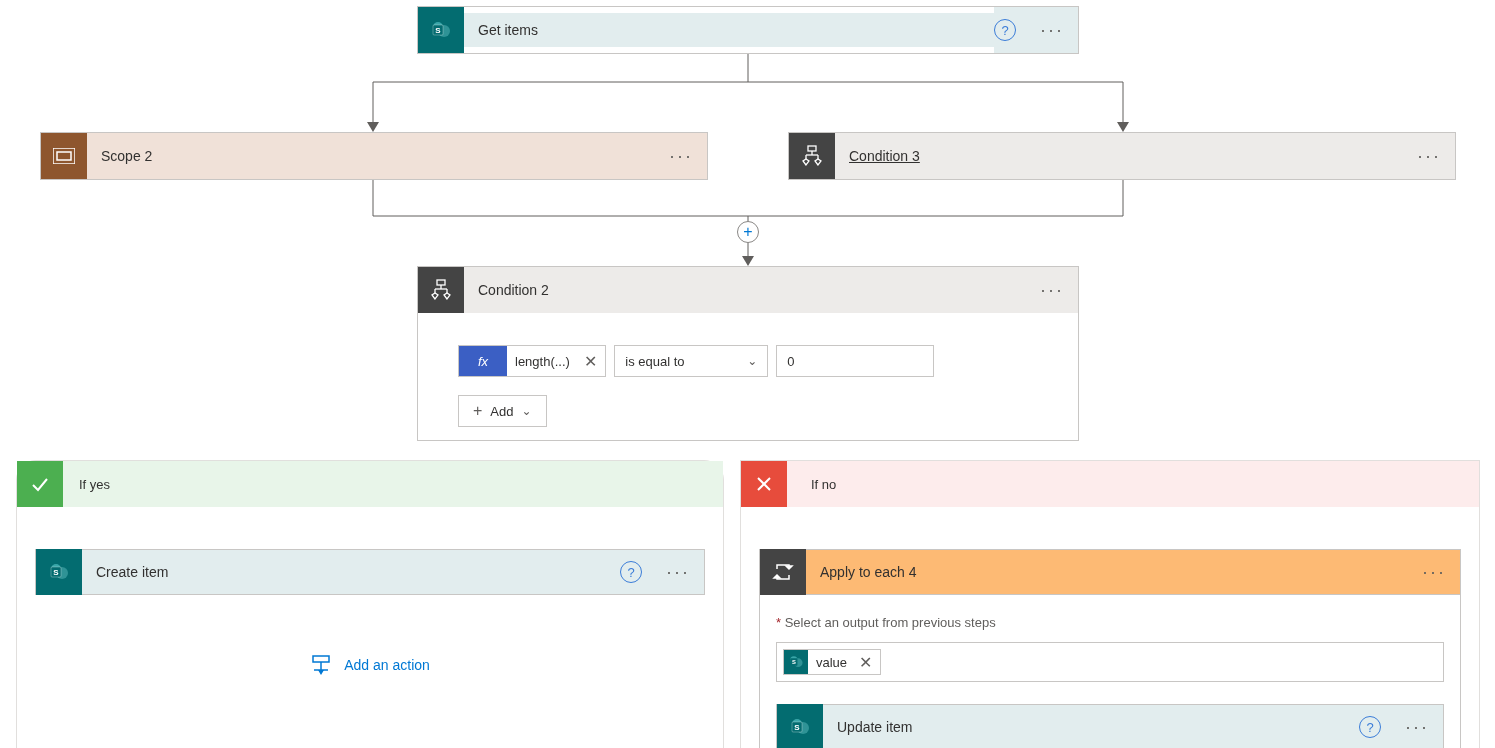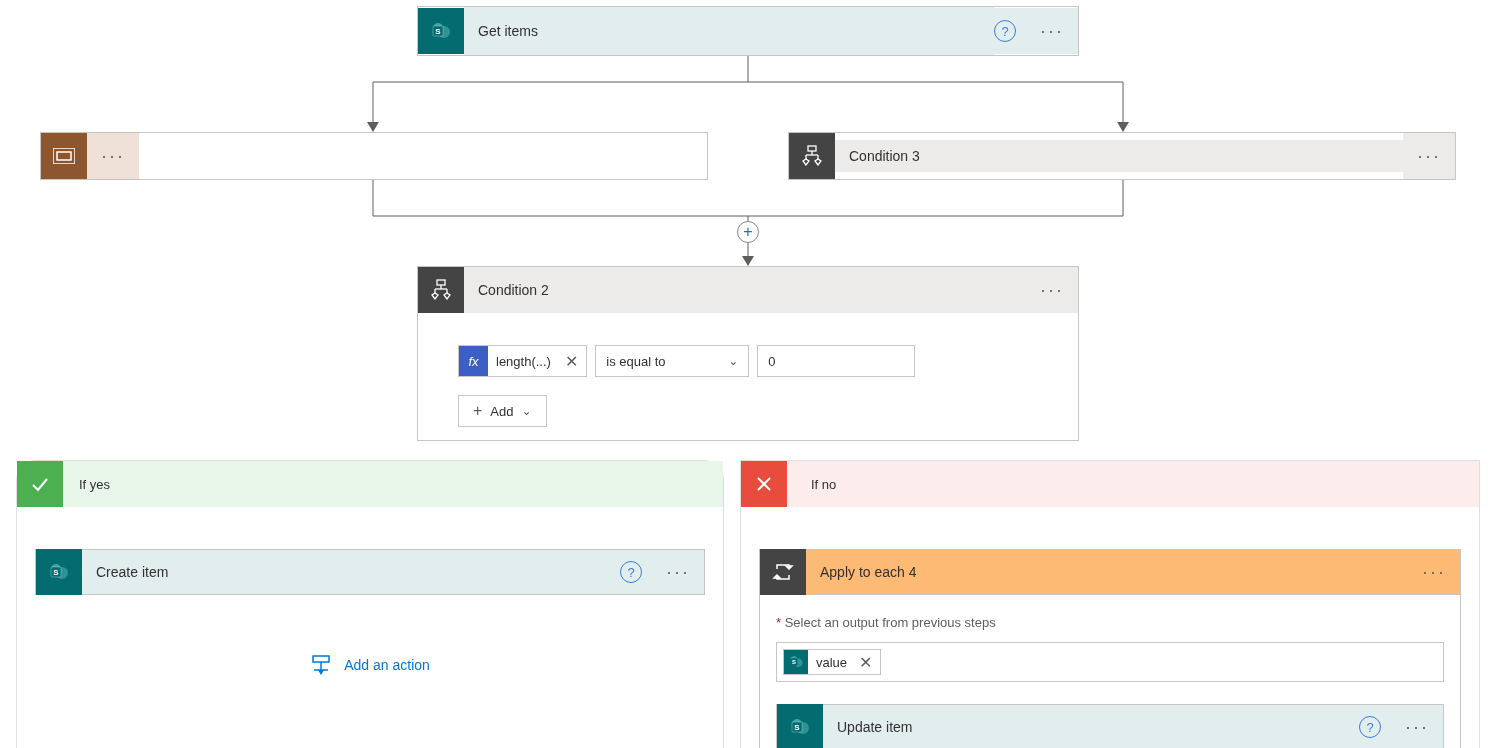--- a/index.html
+++ b/index.html
@@ -105,21 +105,21 @@
     .cond-row { display: flex; gap: 8px; margin-bottom: 18px; }
     .cond-pill {
       display: flex;
       align-items: center;
       border: 1px solid #c8c6c4;
       height: 32px;
     }
     .fx-badge {
       background: #3b5fc4;
       color: #fff;
-      width: 29px;
+      width: 48px;
       height: 100%;
       display: flex;
       align-items: center;
       justify-content: center;
       font-style: italic;
       font-size: 13px;
     }
     .fx-text { padding: 0 6px 0 8px; font-size: 13px; }
     .token-x { color: #605e5c; font-size: 16px; padding: 0 8px; cursor: pointer; }
     .cond-op {
@@ -258,52 +258,53 @@
 
   <div class="action-card" style="left:417px; top:6px; width:662px;">
     <div class="card-icon sharepoint-icon">
       <svg width="22" height="22" viewBox="0 0 22 22">
           <circle cx="8" cy="8" r="5" fill="#39a5a8"></circle>
           <circle cx="14" cy="12" r="6" fill="#2f9396"></circle>
           <rect x="3" y="6" width="10" height="10" rx="1" fill="#036c70" stroke="#fff" stroke-width="0.3"></rect>
           <text x="8" y="14" text-anchor="middle" fill="#fff" font-size="8" font-weight="bold">S</text>
         </svg>
     </div>
-    <div class="card-title sharepoint-body" style="height:48px; display:flex; align-items:center;">Get items</div>
+    <div class="card-title sharepoint-body" style="height:34px; display:flex; align-items:center;">Get items</div>
     <div class="sharepoint-body" style="height:46px; display:flex; align-items:center;">
       <div class="card-help">?</div>
       <div class="card-menu">···</div>
     </div>
   </div>
 
   <div class="action-card" style="left:40px; top:132px; width:668px;">
     <div class="card-icon scope-icon">
       <svg width="22" height="16" viewBox="0 0 22 16">
           <rect x="0" y="0" width="22" height="16" fill="none" stroke="#fff" stroke-width="1.5"></rect>
           <rect x="4" y="4" width="14" height="8" fill="none" stroke="#fff" stroke-width="1.5"></rect>
         </svg>
     </div>
+    <div class="card-title scope-body" style="height:46px; display:flex; align-items:center;">Scope 2</div>
     <div class="scope-body" style="height:46px; display:flex; align-items:center;">
       <div class="card-menu">···</div>
     </div>
   </div>
 
   <div class="action-card" style="left:788px; top:132px; width:668px;">
     <div class="card-icon condition-icon">
       <svg width="22" height="22" viewBox="0 0 22 22" stroke="#fff" stroke-width="1.3" fill="none">
           <rect x="7" y="1" width="8" height="5"></rect>
           <line x1="11" y1="6" x2="11" y2="10"></line>
           <line x1="5" y1="10" x2="17" y2="10"></line>
           <line x1="5" y1="10" x2="5" y2="14"></line>
           <line x1="17" y1="10" x2="17" y2="14"></line>
           <polygon points="5,20 2,16 5,14 8,16" fill="none"></polygon>
           <polygon points="17,20 14,16 17,14 20,16" fill="none"></polygon>
         </svg>
     </div>
-    <div class="card-title condition-body" style="height:32px; display:flex; align-items:center;">Condition 3</div>
+    <div class="card-title condition-body" style="height:46px; display:flex; align-items:center;text-decoration:underline;">Condition 3</div>
     <div class="condition-body" style="height:46px; display:flex; align-items:center;">
       <div class="card-menu">···</div>
     </div>
   </div>
 
   <div class="action-card" style="left:417px; top:266px; width:662px;">
     <div class="card-icon condition-icon">
       <svg width="22" height="22" viewBox="0 0 22 22" stroke="#fff" stroke-width="1.3" fill="none">
           <rect x="7" y="1" width="8" height="5"></rect>
           <line x1="11" y1="6" x2="11" y2="10"></line>

